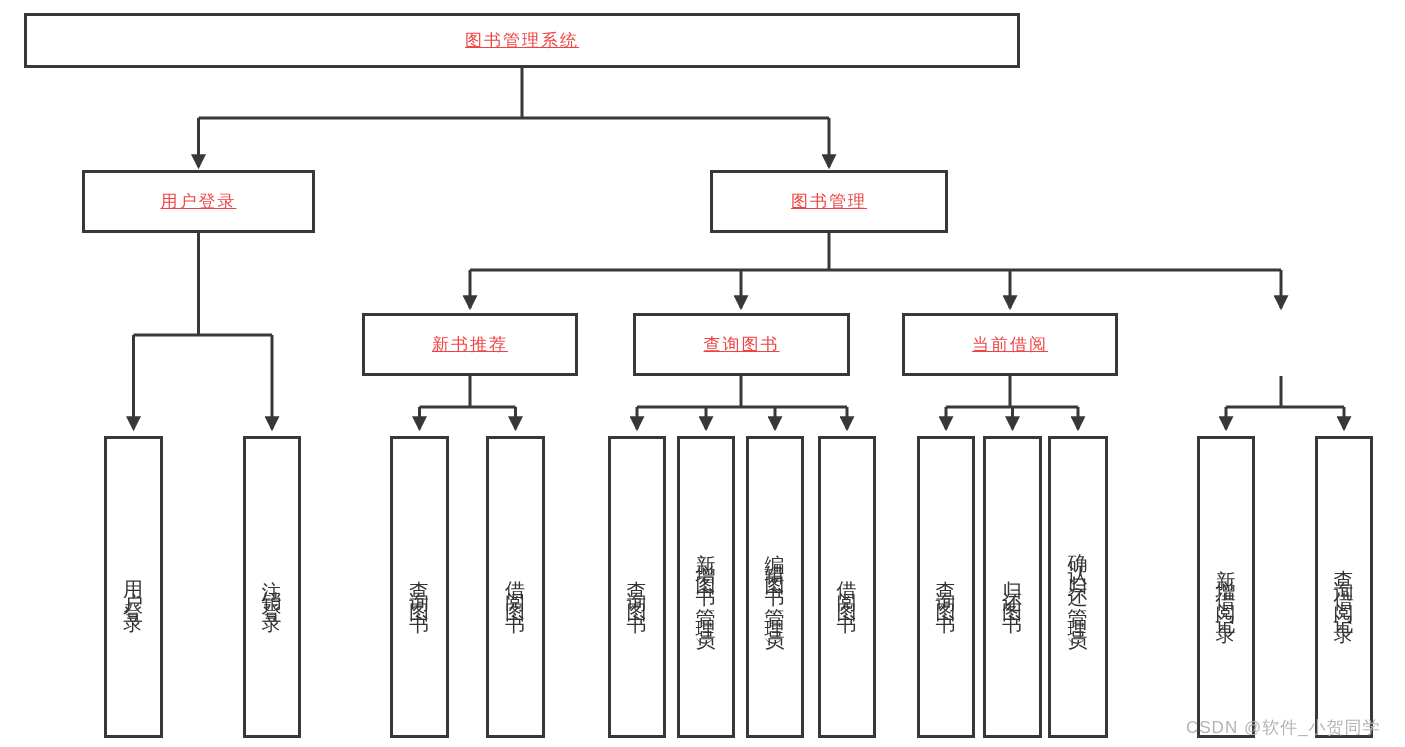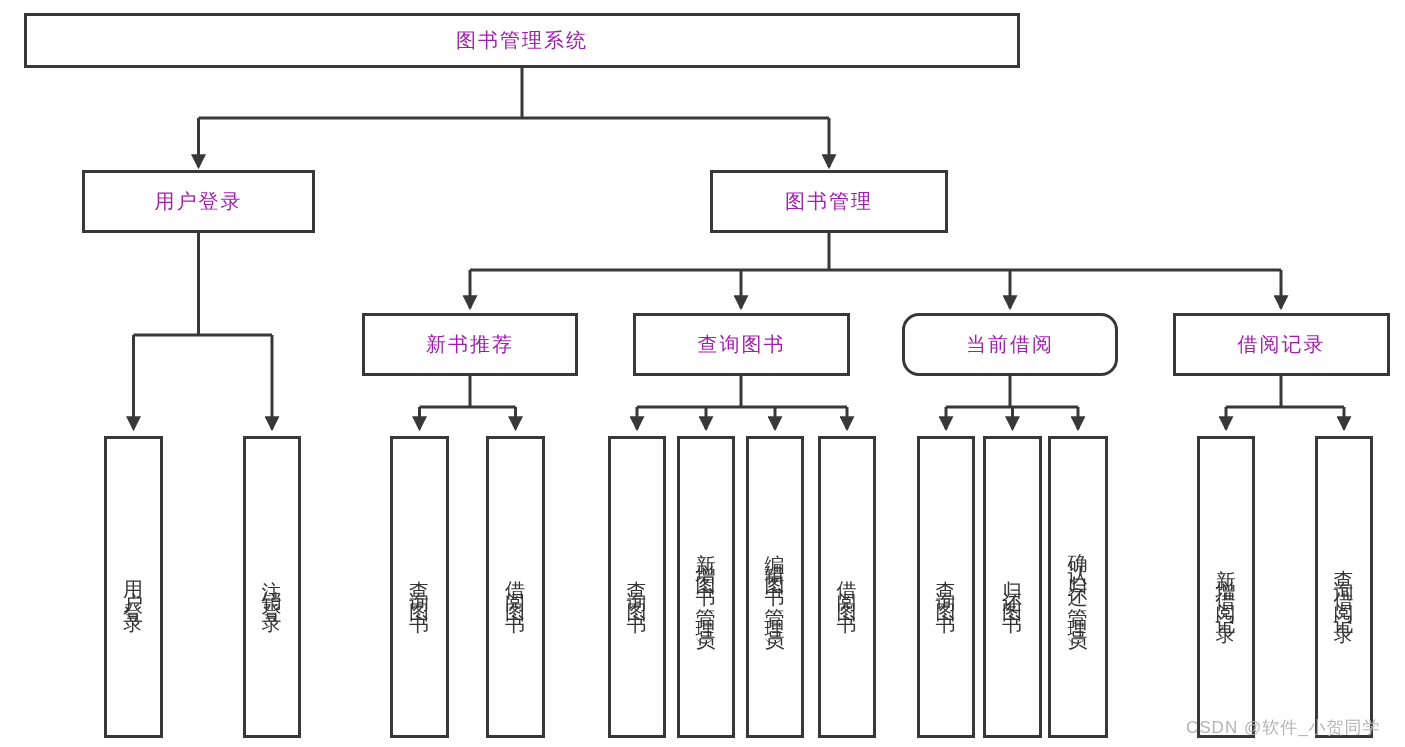--- a/index.html
+++ b/index.html
@@ -20,24 +20,25 @@
   .node {
     position: absolute;
     box-sizing: border-box;
     border: 3px solid #383838;
     background: #ffffff;
     display: flex;
     align-items: center;
     justify-content: center;
   }
   .hlabel {
-    font-size: 20px;
+    font-size: 17px;
     letter-spacing: 2px;
     white-space: nowrap;
-    color: #a21caf;
+    color: #ef4444;
+    text-decoration: underline;
   }
   .vlabel {
     writing-mode: vertical-rl;
     text-orientation: mixed;
     font-size: 20px;
     letter-spacing: 11px;
     line-height: 1.1;
     white-space: nowrap;
     color: #333333;
   }
@@ -113,25 +114,22 @@
   <div class="node" style="left:362px; top:313px; width:216px; height:63px;">
     <span class="hlabel">新书推荐</span>
   </div>
 
   <div class="node" style="left:710px; top:170px; width:238px; height:63px;">
     <span class="hlabel">图书管理</span>
   </div>
   <div class="node" style="left:633px; top:313px; width:217px; height:63px;">
     <span class="hlabel">查询图书</span>
   </div>
-  <div class="node" style="left:902px; top:313px; width:216px; height:63px;border-radius:17px;">
+  <div class="node" style="left:902px; top:313px; width:216px; height:63px;">
     <span class="hlabel">当前借阅</span>
-  </div>
-  <div class="node" style="left:1173px; top:313px; width:217px; height:63px;">
-    <span class="hlabel">借阅记录</span>
   </div>
 
   <div class="node" style="left:104px; top:436px; width:59px; height:302px;">
     <span class="vlabel">用户登录</span>
   </div>
   <div class="node" style="left:243px; top:436px; width:58px; height:302px;">
     <span class="vlabel">注销登录</span>
   </div>
 
   <div class="node" style="left:390px; top:436px; width:59px; height:302px;">

